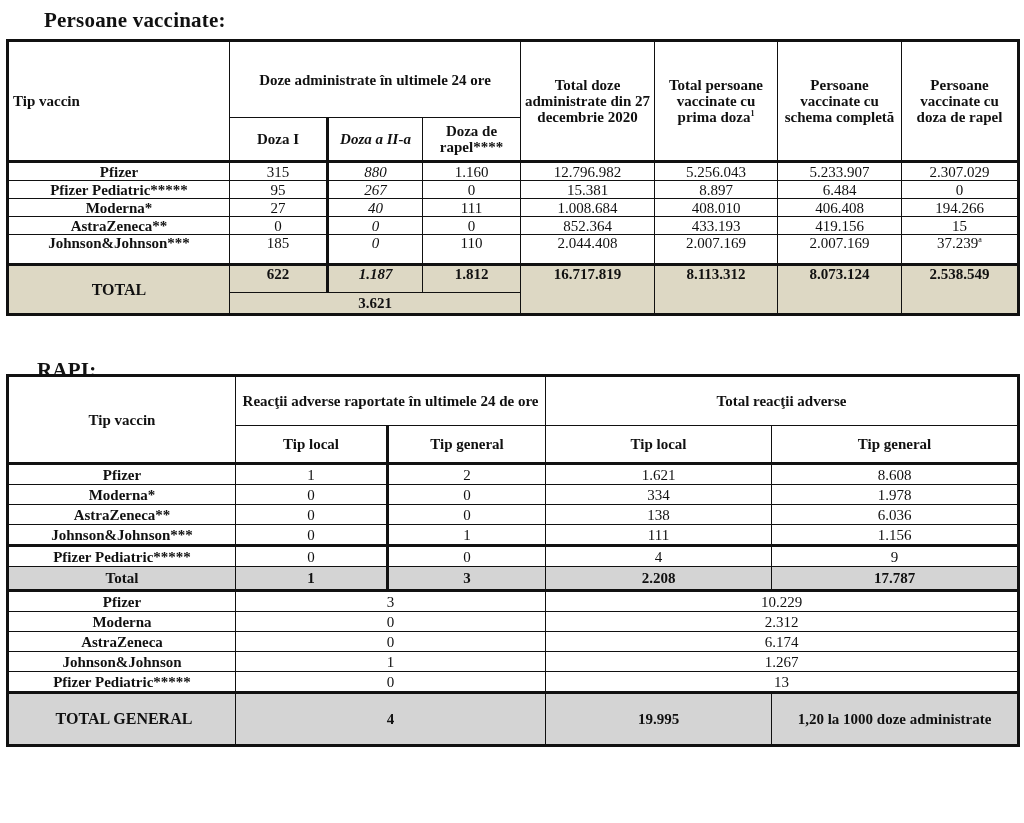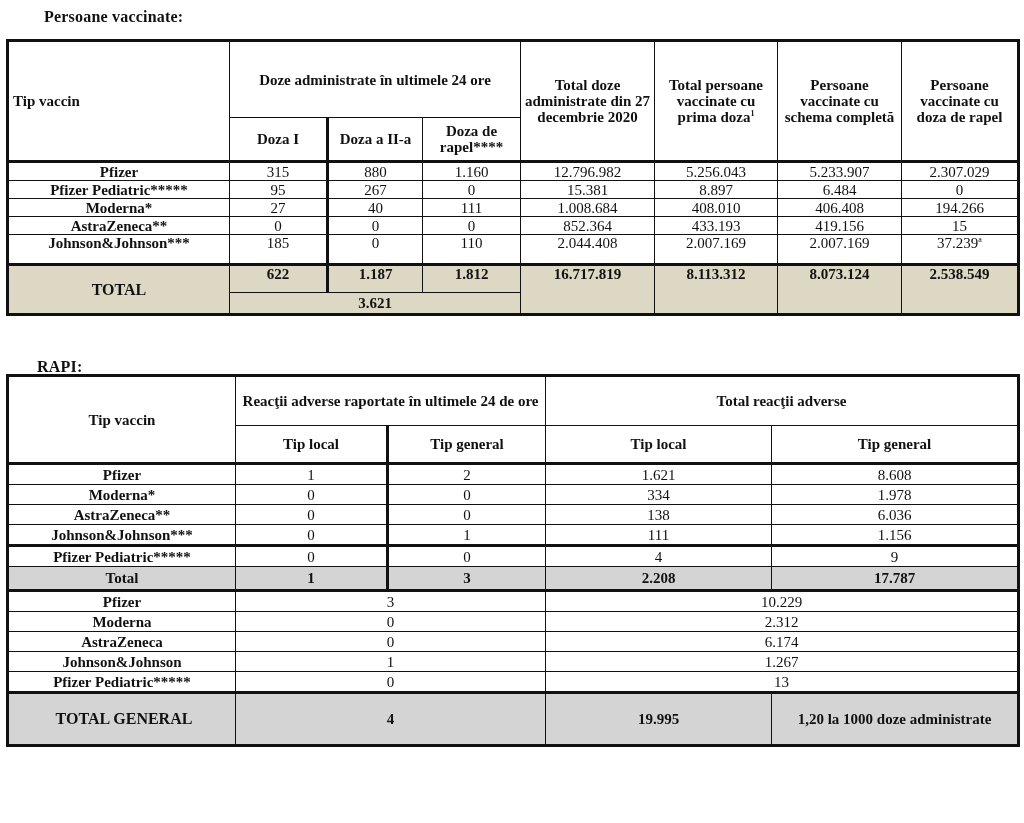--- a/index.html
+++ b/index.html
@@ -1,18 +1,18 @@
 <!DOCTYPE html>
 <html><head>
 <meta charset="utf-8">
 <style>
   html, body { margin:0; padding:0; background:#ffffff; }
   body { width:1024px; height:823px; position:relative; overflow:hidden;
          font-family:"Liberation Serif", "DejaVu Serif", serif; color:#111; }
-  .section-title { position:absolute; font-weight:bold; font-size:16px; letter-spacing:0.2px; }
+  .section-title { position:absolute; font-weight:bold; font-size:21px; letter-spacing:0.2px; }
   #title1 { left:44px; top:8px; }
   #title2 { left:37px; top:358px; }
   table { position:absolute; border-collapse:collapse; table-layout:fixed; }
   td, th { border:1.5px solid #111; padding:0 4px; font-size:15px; line-height:16px; }
   th { font-weight:bold; }
   .b { font-weight:bold; }
   .c { text-align:center; }
   .l { text-align:center; }
   .tan { background:#ddd8c4; }
   .gray { background:#d4d4d4; }
@@ -21,21 +21,21 @@
 
   
   #t1 { left:6px; top:39px; width:1011px; border:3px solid #111; }
   #t1 .hdr1 { height:77px; }
   #t1 .hdr2 { height:44px; }
   #t1 .row td { height:17px; }
   #t1 .row.jj td { height:28px; vertical-align:top; }
   #t1 .tot1 td { height:26px; vertical-align:top; }
   #t1 .tot2 td { height:20px;text-align:center; }
   #t1 th.tipv { text-align:left; font-size:15px; }
-  #t1 .vcol { border-left:3px solid #111; }
+  #t1 .vcol { border-left:3px solid #111;font-style:italic; }
 
   
   #t2 { left:6px; top:374px; width:1011px; border:3px solid #111; }
   #t2 .hdr1 td { height:48px; }
   #t2 .hdr2 td { height:36px;margin-left:9px; }
   #t2 .row td { height:19px; }
   #t2 .total td { height:22px; }
   #t2 .grand td { height:50px; }
   #t2 .thickv { border-left:3px solid #111; }
 </style>

